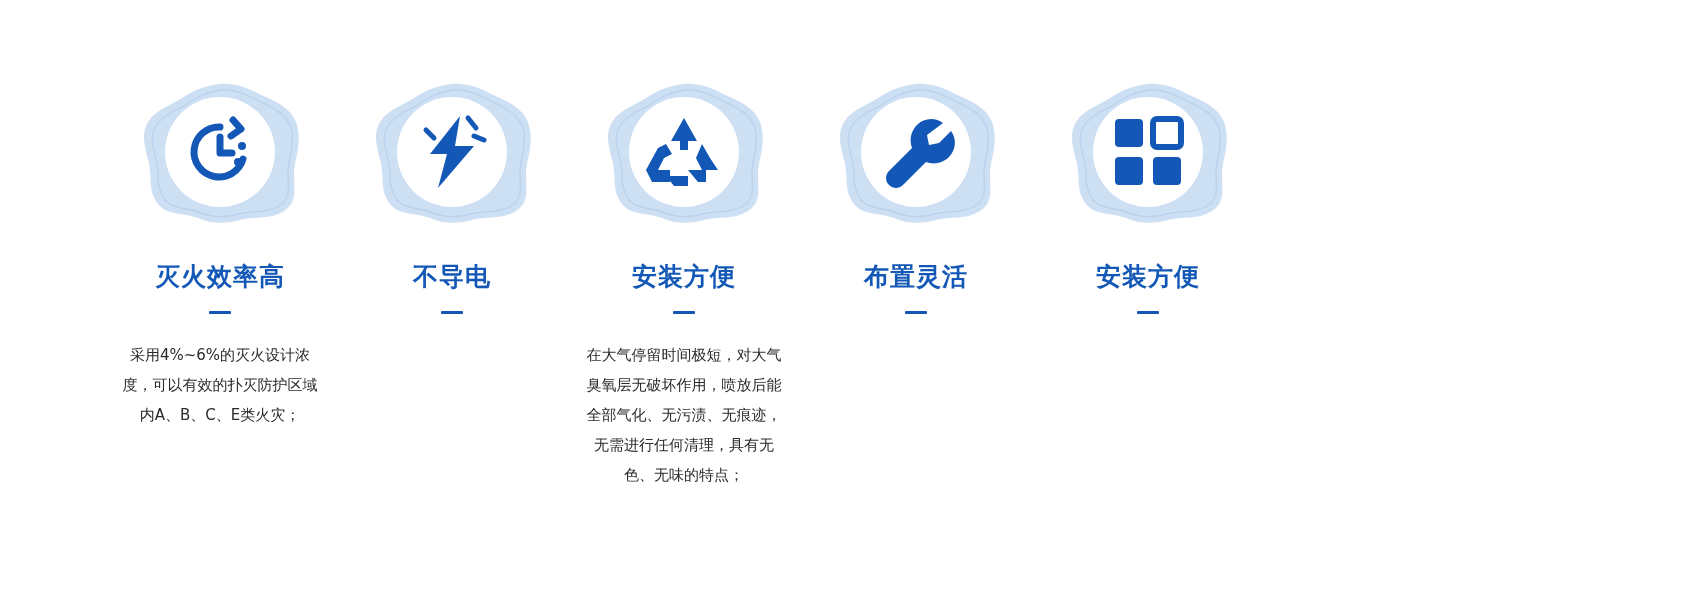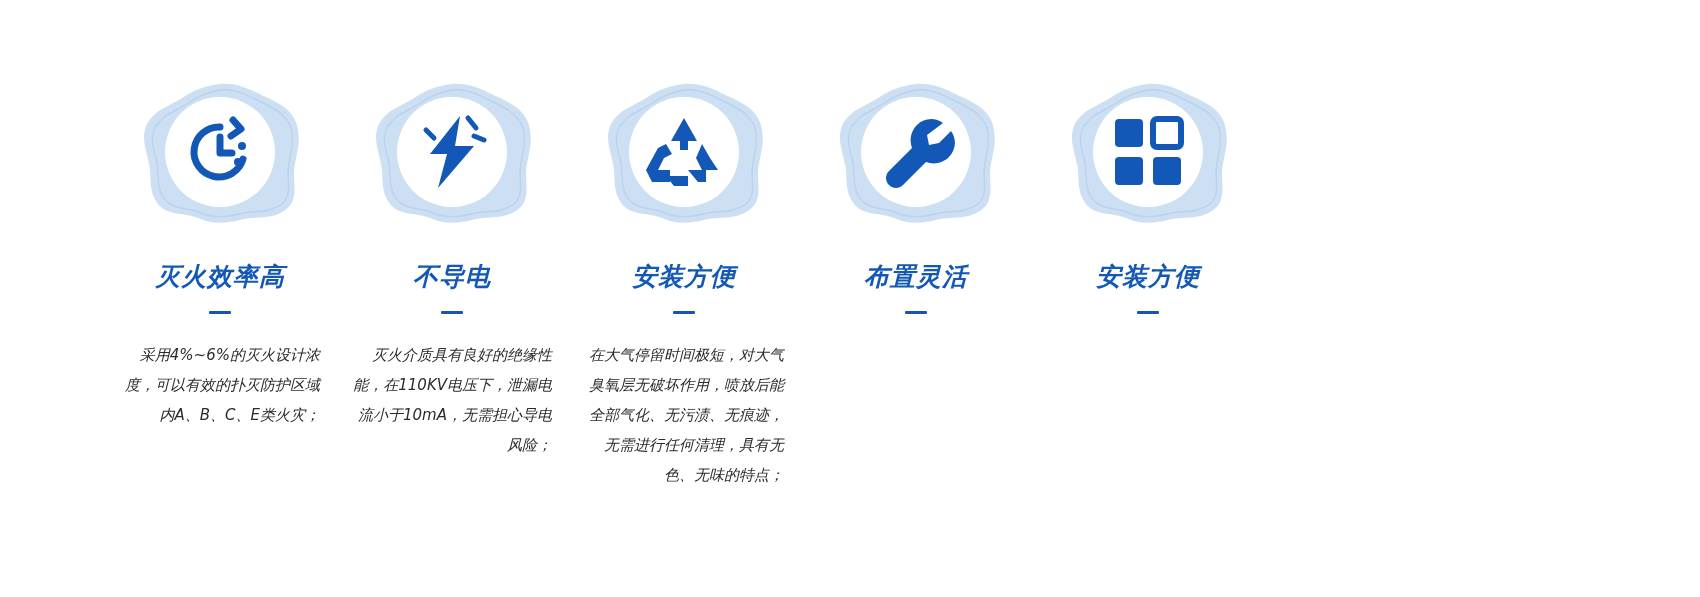--- a/index.html
+++ b/index.html
@@ -11,21 +11,20 @@
     overflow: hidden;
   }
   .feature-grid {
     width: 1700px;
     height: 597px;
     display: flex;
     justify-content: flex-start;
     align-items: flex-start;
     padding-left: 104px;
     padding-top: 78px;
-    font-style: italic;
   }
   .feature-col {
     width: 232px;
     display: flex;
     flex-direction: column;
     align-items: center;
     position: relative;
   }
   .badge-wrap {
     width: 176px;
@@ -61,21 +60,21 @@
     height: 3px;
     background: #1358b6;
     border-radius: 1px;
   }
   .feature-desc {
     margin-top: 26px;
     width: 200px;
     font-size: 15px;
     line-height: 30px;
     color: #2b2b2b;
-    text-align: right;
+    text-align: center;
     font-family: "DejaVu Sans", "Liberation Sans", sans-serif;
   }
 </style>
 </head>
 <body>
 
 <div class="feature-grid">
 
   <div class="feature-col">
     <div class="badge-wrap">
@@ -111,21 +110,20 @@
         <svg width="72" height="80" viewBox="0 0 72 80">
           <path d="M44 4 L14 42 L31 42 L22 76 L58 34 L39 34 Z" fill="#1358b6"></path>
           <path d="M52 6 L60 16" stroke="#1358b6" stroke-width="5" stroke-linecap="round"></path>
           <path d="M58 24 L68 28" stroke="#1358b6" stroke-width="5" stroke-linecap="round"></path>
           <path d="M10 18 L18 26" stroke="#1358b6" stroke-width="5" stroke-linecap="round"></path>
         </svg>
       </div>
     </div>
     <div class="feature-title">不导电</div>
     <div class="divider"></div>
-    <div class="feature-desc">灭火介质具有良好的绝缘性能，在110KV电压下，泄漏电流小于10mA，无需担心导电风险；</div>
   </div>
 
   <div class="feature-col">
     <div class="badge-wrap">
       <svg class="badge-svg" width="176" height="148" viewBox="0 0 176 148">
         <path d="M88 6 C108 4 122 14 136 20 C152 27 164 36 166 52 C169 70 162 82 162 96 C162 110 166 124 152 133 C138 142 124 138 108 142 C92 146 80 146 66 140 C50 134 36 138 26 126 C16 113 20 100 17 86 C14 71 8 58 16 44 C24 31 38 28 50 20 C62 12 72 8 88 6 Z" fill="#cddff3"></path>
         <path d="M88 12 C106 10 120 20 133 26 C148 33 158 41 160 55 C162 71 156 82 156 95 C156 108 160 120 147 128 C134 136 121 132 107 136 C93 140 82 140 69 135 C55 129 42 132 33 122 C24 110 27 98 25 85 C22 72 17 60 24 48 C32 36 44 33 55 26 C66 18 74 15 88 12 Z" fill="none" stroke="#b7cfec" stroke-width="1.4" opacity="0.85"></path>
         <circle cx="88" cy="74" r="55" fill="#ffffff"></circle>
       </svg>
       <div class="icon-holder">

